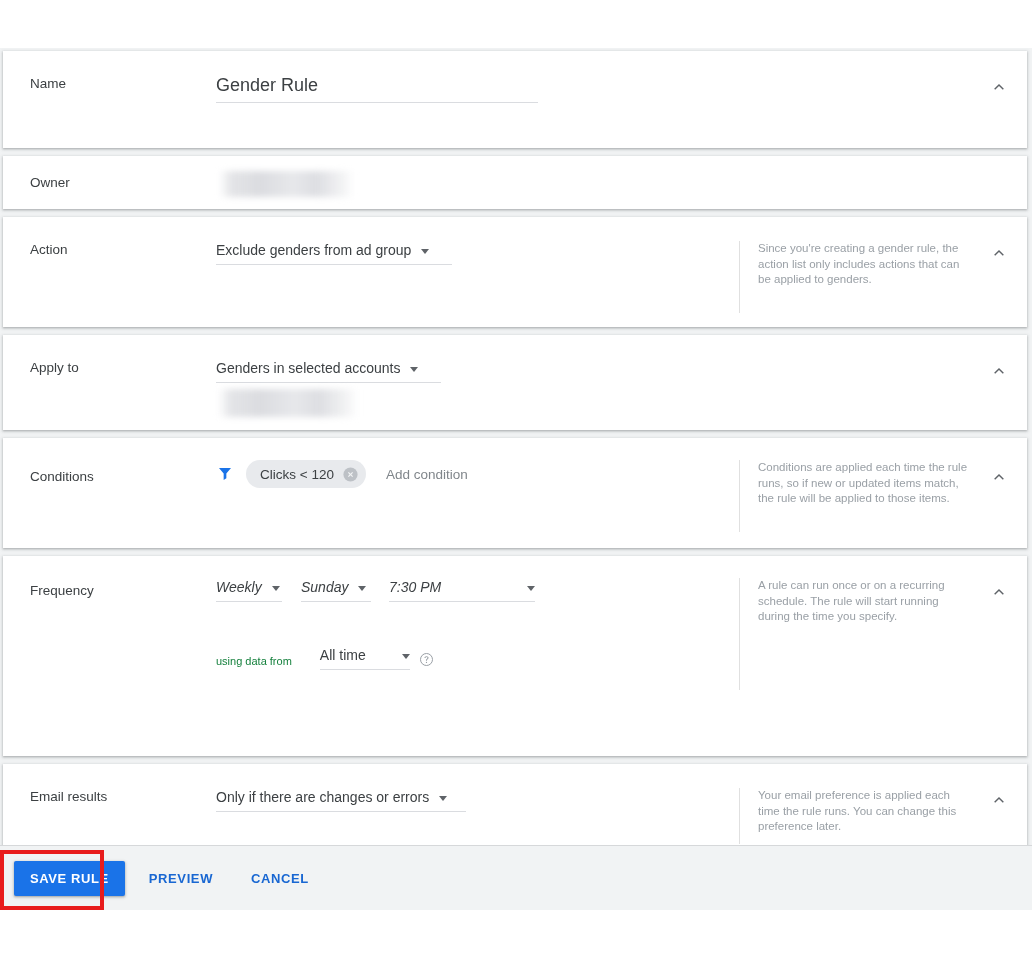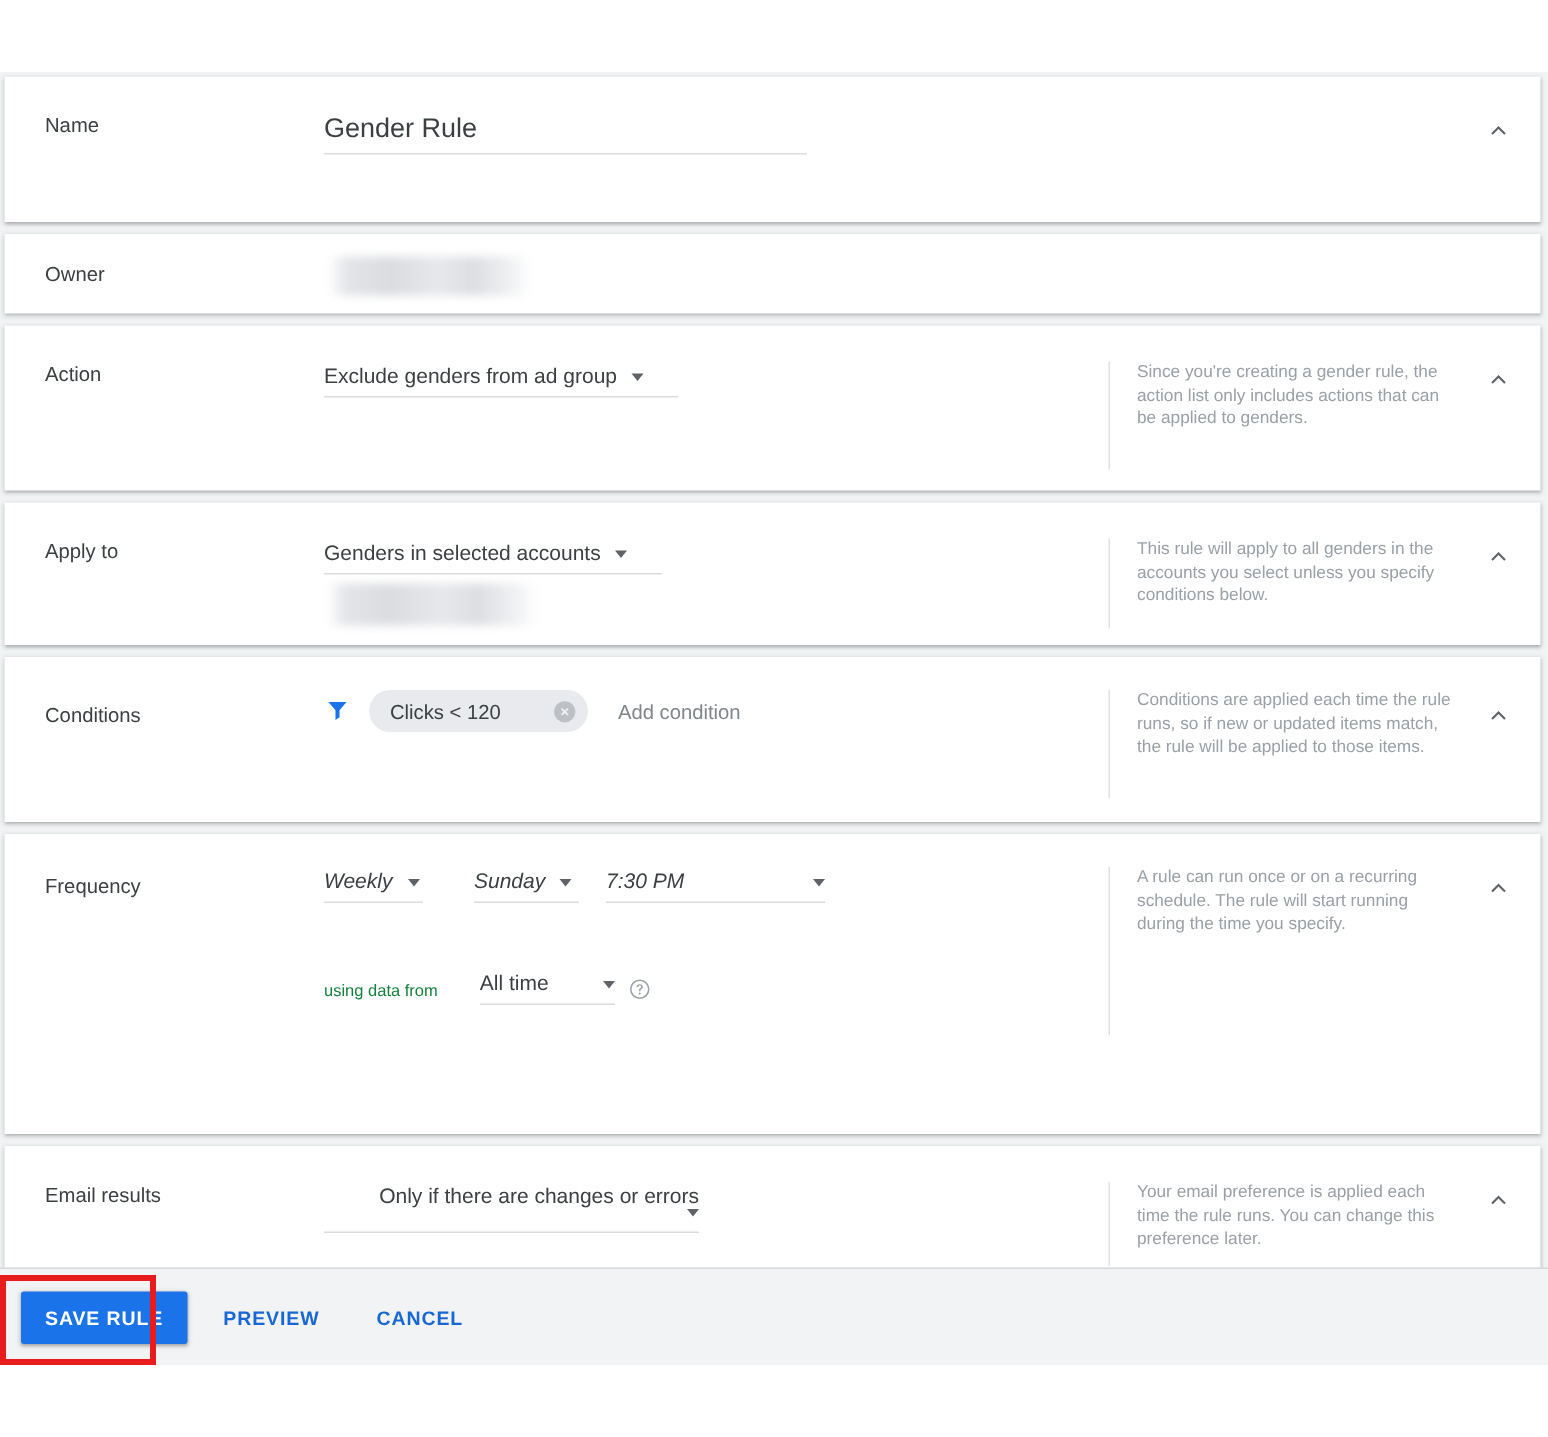--- a/index.html
+++ b/index.html
@@ -286,38 +286,37 @@
     <div class="card" style="height:95px;">
       <div class="row" style="padding-top:24px;">
         <div class="label-col">Apply to</div>
         <div class="field-col">
           <div class="select" style="width:225px;">
             <span class="sel-text">Genders in selected accounts</span>
             <span class="caret"></span>
           </div>
           <div class="redacted" style="width:140px;height:28px;margin-top:6px;margin-left:2px;"></div>
         </div>
-        <div class="help-col" style="min-height:60px;">This rule will apply to all genders in the accounts you select unless you specify conditions below.</div>
         <div class="toggle-col">
           <svg class="chevron" viewBox="0 0 24 24">
             <path d="M7.4 15.4 12 10.8l4.6 4.6 1.2-1.2L12 8.4l-5.8 5.8z" fill="#5f6368"></path>
           </svg>
         </div>
       </div>
     </div>
 
     <div class="card" style="height:110px;">
       <div class="row" style="padding-top:22px;">
         <div class="label-col" style="padding-top:8px;">Conditions</div>
         <div class="field-col">
           <div style="display:flex;align-items:center;">
             <svg class="filter-icon" viewBox="0 0 24 24">
               <path d="M4 4h16l-6.2 7.4v6.1l-3.6 2.5v-8.6z" fill="#1a73e8"></path>
             </svg>
-            <div class="chip" style="margin-left:12px;gap:26px;">
+            <div class="chip" style="margin-left:12px;">
               <span>Clicks &lt; 120</span>
               <svg class="chip-remove" viewBox="0 0 24 24">
                 <circle cx="12" cy="12" r="10" fill="#bdc1c6"></circle>
                 <path d="M15.6 9.6 14.4 8.4 12 10.8 9.6 8.4 8.4 9.6 10.8 12l-2.4 2.4 1.2 1.2L12 13.2l2.4 2.4 1.2-1.2L13.2 12z" fill="#f1f3f4"></path>
               </svg>
             </div>
             <span class="add-condition" style="margin-left:20px;">Add condition</span>
           </div>
         </div>
         <div class="help-col" style="min-height:72px;">Conditions are applied each time the rule runs, so if new or updated items match, the rule will be applied to those items.</div>
@@ -331,21 +330,21 @@
 
     <div class="card" style="height:200px;">
       <div class="row" style="padding-top:22px;">
         <div class="label-col" style="padding-top:4px;">Frequency</div>
         <div class="field-col">
           <div style="display:flex;align-items:flex-end;font-style:italic;">
             <div class="select" style="width:66px;">
               <span class="sel-text">Weekly</span>
               <span class="caret"></span>
             </div>
-            <div class="select" style="width:70px;margin-left:34px;">
+            <div class="select" style="width:70px;margin-left:19px;">
               <span class="sel-text">Sunday</span>
               <span class="caret"></span>
             </div>
             <div class="select grow" style="width:146px;margin-left:18px;">
               <span class="sel-text">7:30 PM</span>
               <span class="caret"></span>
             </div>
           </div>
           <div style="display:flex;align-items:flex-end;margin-top:44px;">
             <span class="inline-text">using data from</span>
@@ -366,21 +365,21 @@
             <path d="M7.4 15.4 12 10.8l4.6 4.6 1.2-1.2L12 8.4l-5.8 5.8z" fill="#5f6368"></path>
           </svg>
         </div>
       </div>
     </div>
 
     <div class="card" style="height:93px;">
       <div class="row" style="padding-top:24px;">
         <div class="label-col">Email results</div>
         <div class="field-col">
-          <div class="select" style="width:250px;flex-direction:column;">
+          <div class="select" style="width:250px;">
             <span class="sel-text">Only if there are changes or errors</span>
             <span class="caret"></span>
           </div>
         </div>
         <div class="help-col" style="min-height:56px;">Your email preference is applied each time the rule runs. You can change this preference later.</div>
         <div class="toggle-col">
           <svg class="chevron" viewBox="0 0 24 24">
             <path d="M7.4 15.4 12 10.8l4.6 4.6 1.2-1.2L12 8.4l-5.8 5.8z" fill="#5f6368"></path>
           </svg>
         </div>

